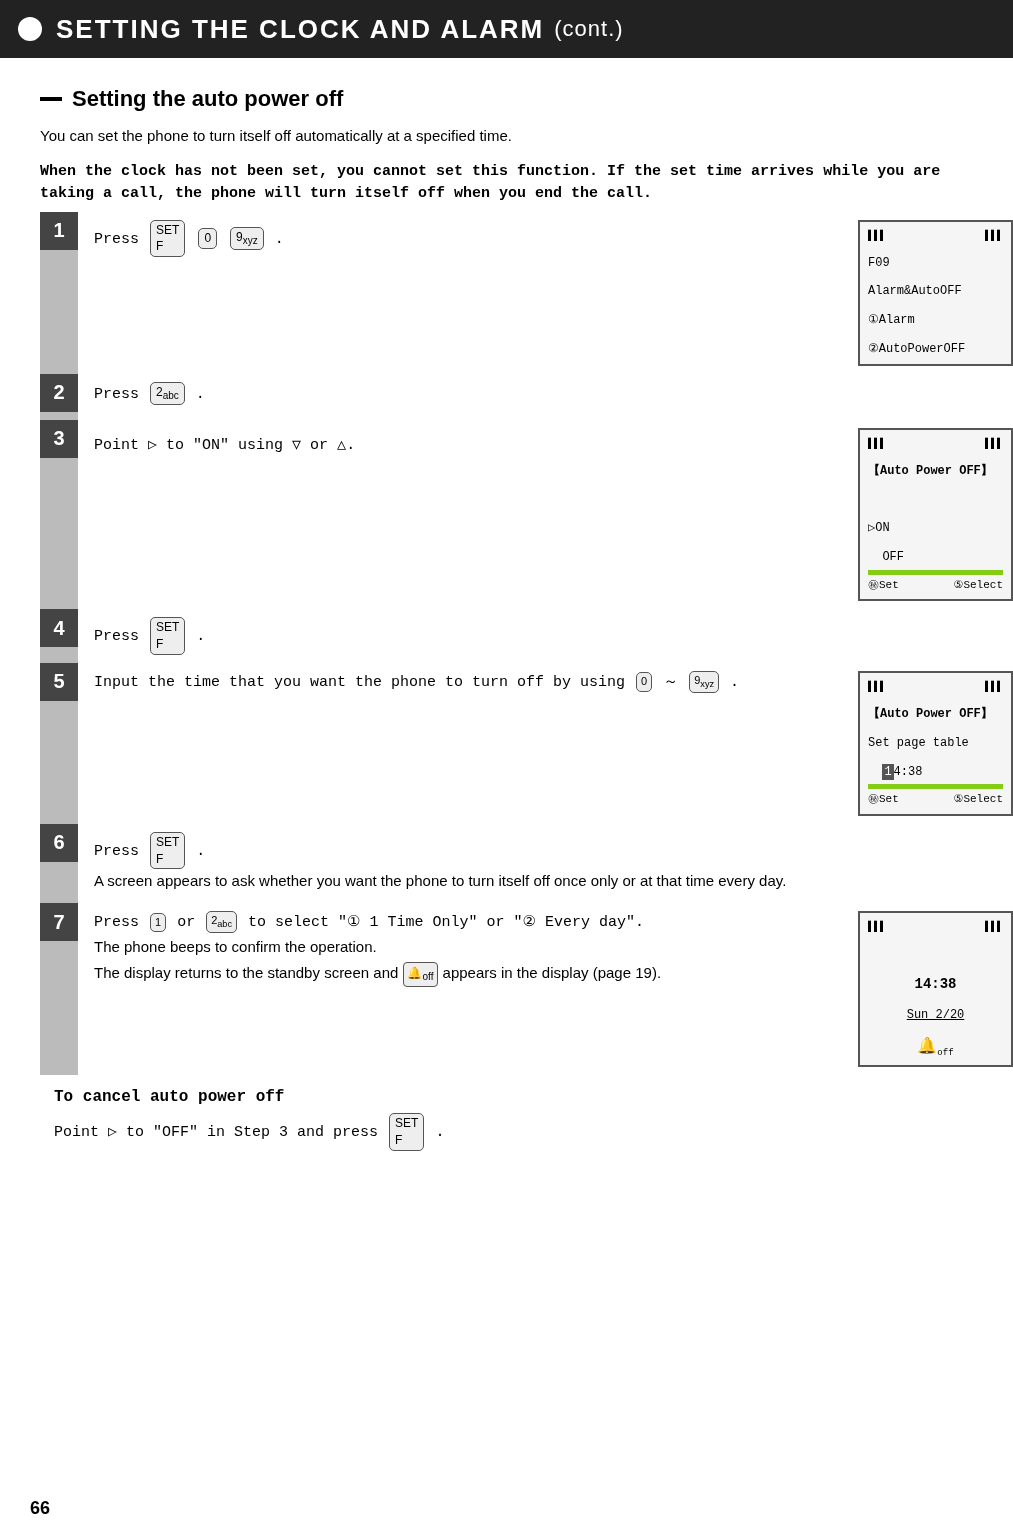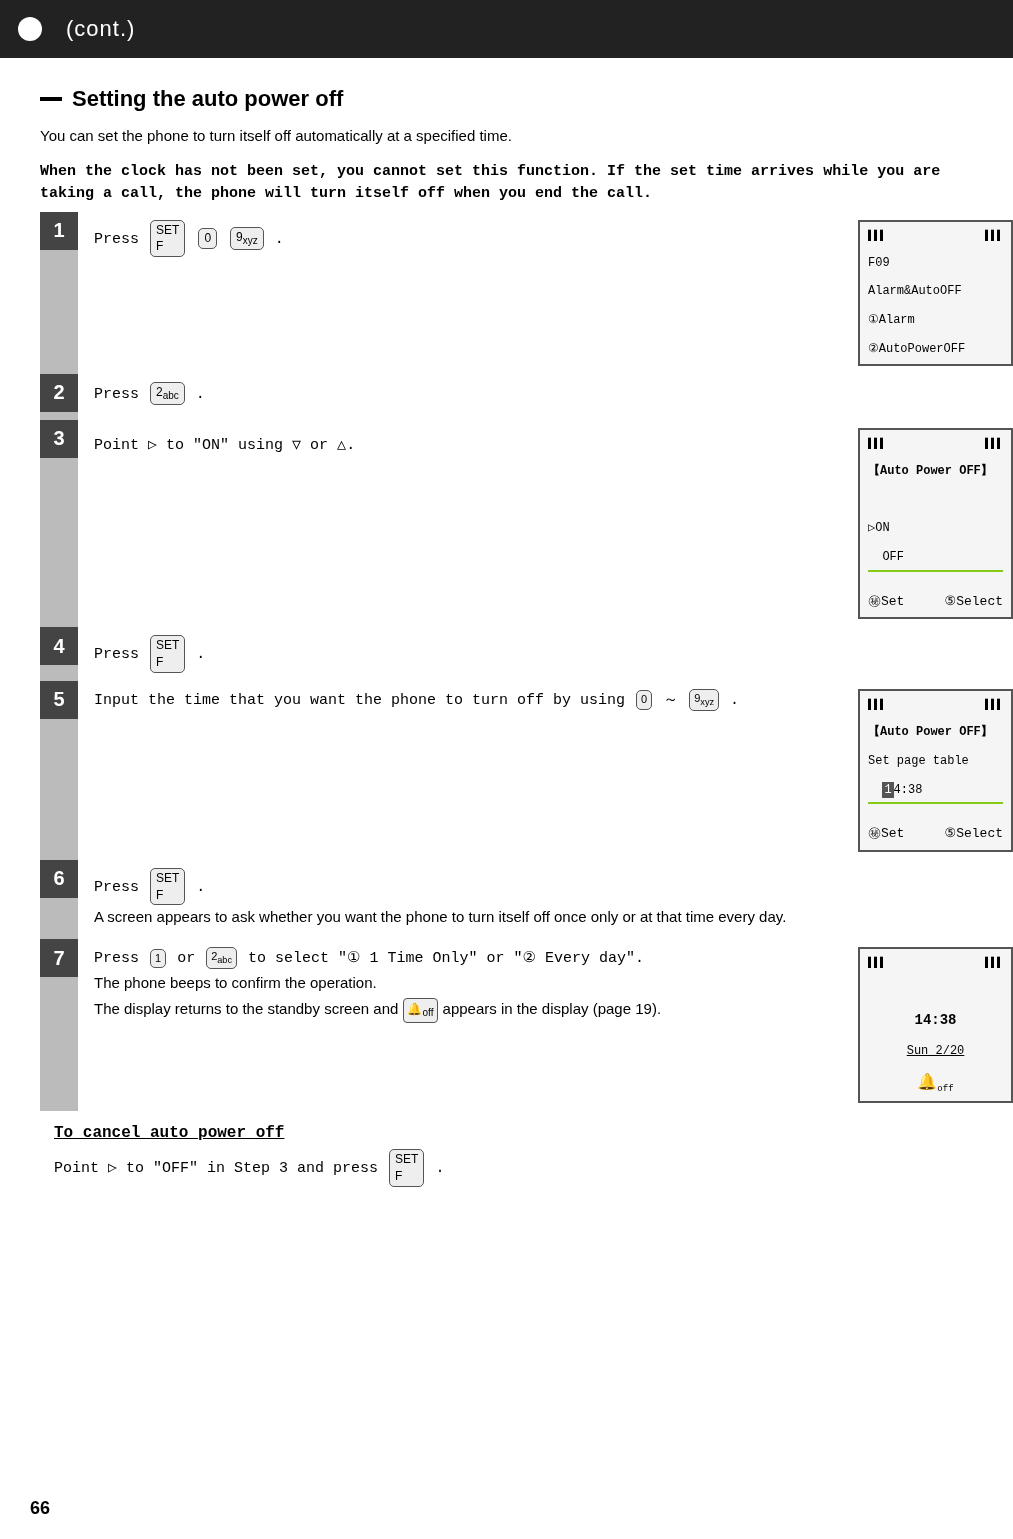--- a/index.html
+++ b/index.html
@@ -98,24 +98,24 @@
       font-size: 12px;
       line-height: 1.4;
       margin-top: 12px;
     }
     .phone-screen .screen-line.bold {
       font-weight: bold;
     }
     .phone-screen .screen-bottom {
       display: flex;
       justify-content: space-between;
-      font-size: 13px;
+      font-size: 11px;
       margin-top: 4px;
-      border-top: 2px solid #84cc16;
-      padding-top: 20px;
+      border-top: 5px solid #84cc16;
+      padding-top: 2px;
     }
 
     
     .key-icon {
       display: inline-block;
       border: 1.5px solid #555;
       border-radius: 5px;
       padding: 1px 5px;
       font-size: 12px;
       font-family: Arial, sans-serif;
@@ -187,21 +187,20 @@
     .cancel-section {
       margin: 10px 40px 0 54px;
       font-size: 15px;
       line-height: 1.6;
     }
     .cancel-title {
       font-size: 16px;
       font-weight: bold;
       font-family: 'Courier New', monospace;
       margin-bottom: 2px;
-      text-decoration: underline;
     }
 
     
     .sig { font-size: 10px; }
 
     
     .screen-hl {
       background: #555;
       color: #fff;
       display: inline-block;
@@ -210,20 +209,21 @@
 
     .steps-area {
       margin: 0 0 0 40px;
     }
   </style>
 </head>
 <body>
 
 <div class="header">
   <div class="header-dot"></div>
+  <span class="header-title">SETTING THE CLOCK AND ALARM</span>
   <span class="header-cont">(cont.)</span>
 </div>
 
 <div class="section-title">
   <span class="section-dash"></span>
   <span>Setting the auto power off</span>
 </div>
 
 <div class="body-text">You can set the phone to turn itself off automatically at a specified time.</div>
 <div class="body-text mono">When the clock has not been set, you cannot set this function. If the set time arrives while you are taking a call, the phone will turn itself off when you end the call.</div>

